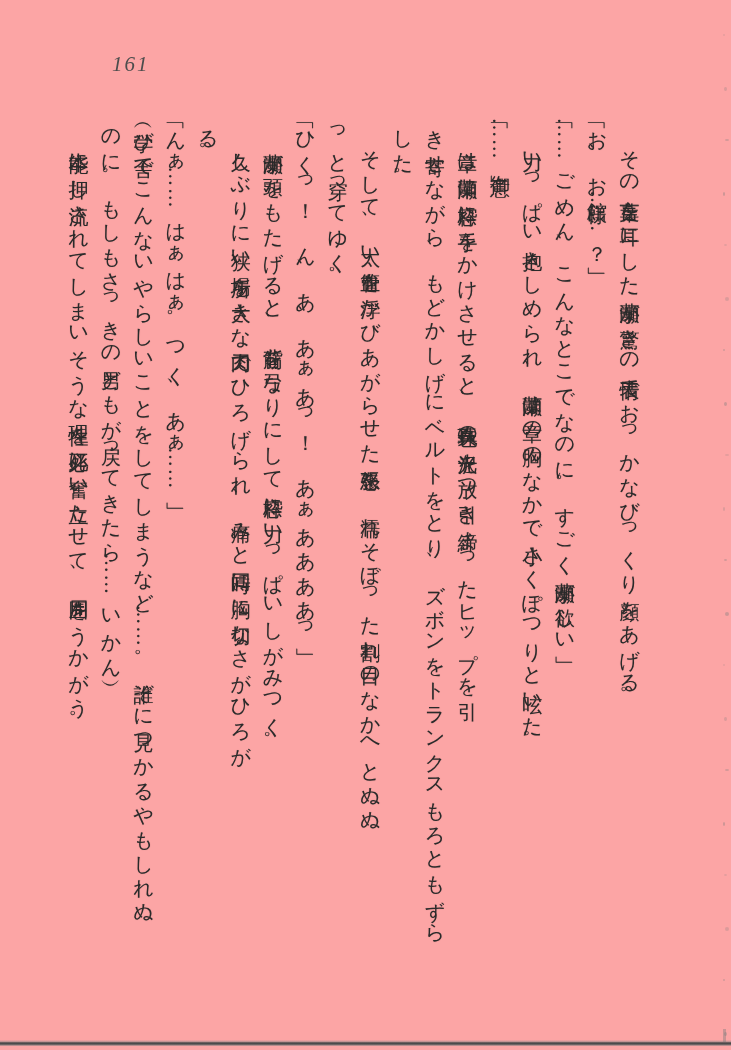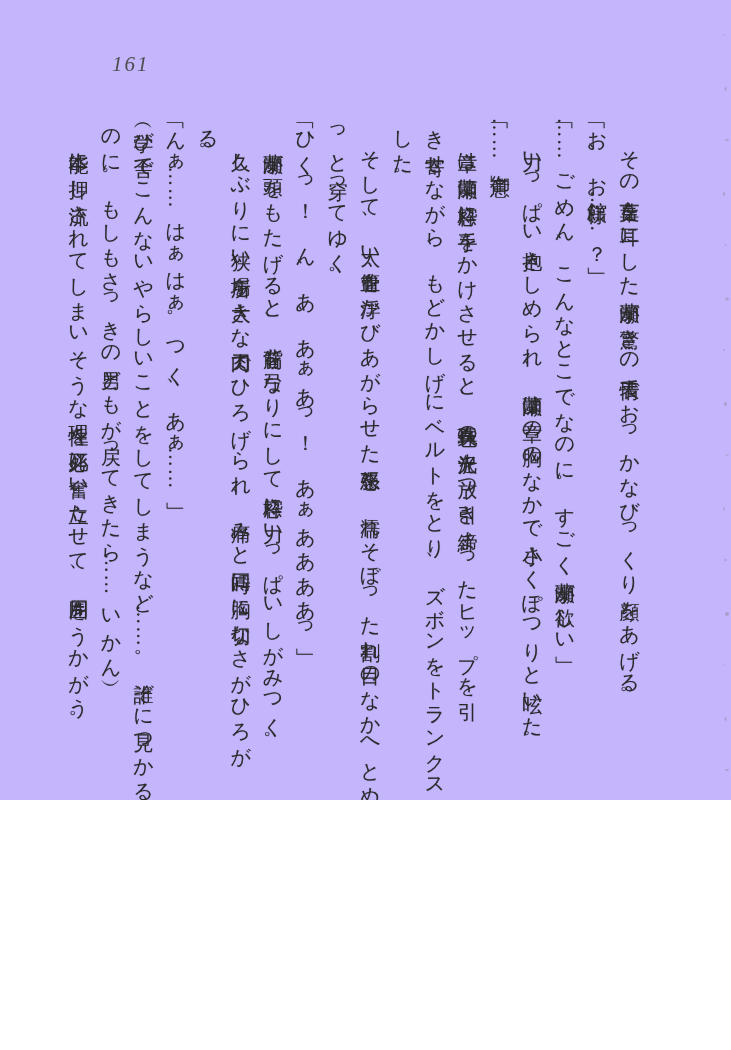--- a/index.html
+++ b/index.html
@@ -1,19 +1,19 @@
 <!DOCTYPE html>
 <html lang="ja"><head>
 <meta charset="utf-8">
 <style>
   html,body{margin:0;padding:0;background:#ffffff;}
   .page{
     position:relative;
-    width:731px;height:800px;
-    background:#c4b5fd;
+    width:731px;height:1050px;
+    background:#fca5a5;
     overflow:hidden;
     font-family:"Liberation Serif","DejaVu Serif",serif;
   }
   .page-number{
     position:absolute;left:112px;top:52px;
     font-size:21px;font-style:italic;
     color:#4d4d4d;letter-spacing:2px;
   }
   .page-text{
     position:absolute;top:116px;right:85px;height:824px;

